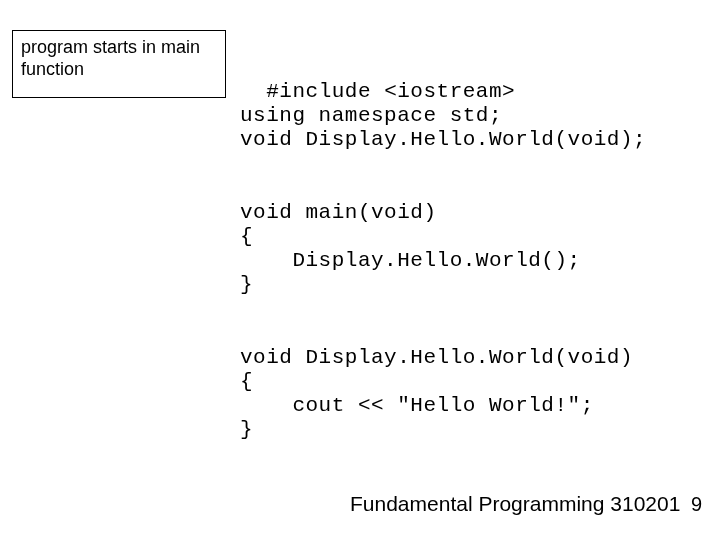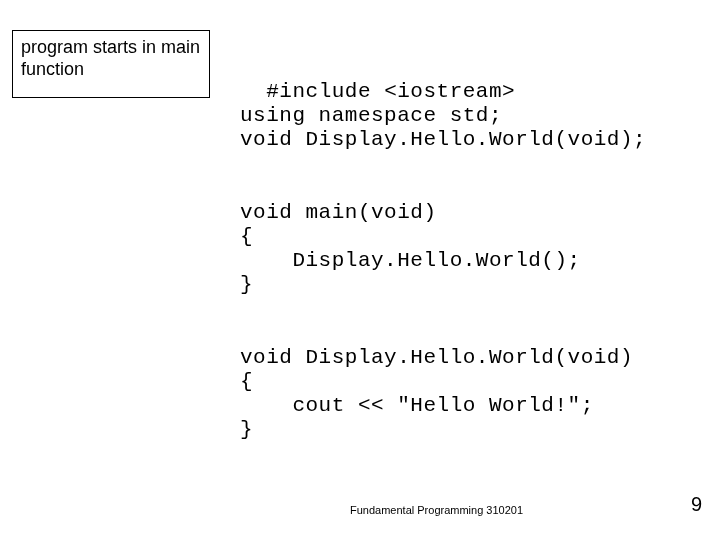--- a/index.html
+++ b/index.html
@@ -11,21 +11,21 @@
       width: 720px;
       height: 540px;
       background: #ffffff;
       position: relative;
       font-family: "Comic Sans MS", cursive, sans-serif;
     }
     .annotation-box {
       position: absolute;
       left: 12px;
       top: 30px;
-      width: 198px;
+      width: 214px;
       height: 68px;
       border: 1.5px solid #000;
       padding: 6px 8px;
       font-size: 18px;
       line-height: 1.2;
     }
     .code-block {
       position: absolute;
       left: 240px;
       top: 56px;
@@ -33,21 +33,21 @@
       font-size: 21px;
       font-weight: normal;
       line-height: 1.15;
       white-space: pre;
       letter-spacing: 0.5px;
     }
     .footer-text {
       position: absolute;
       bottom: 24px;
       left: 350px;
-      font-size: 11px;
+      font-size: 21px;
       font-family: "Comic Sans MS", cursive, sans-serif;
     }
     .page-number {
       position: absolute;
       bottom: 24px;
       right: 18px;
       font-size: 20px;
       font-family: "Comic Sans MS", cursive, sans-serif;
     }
   </style>

